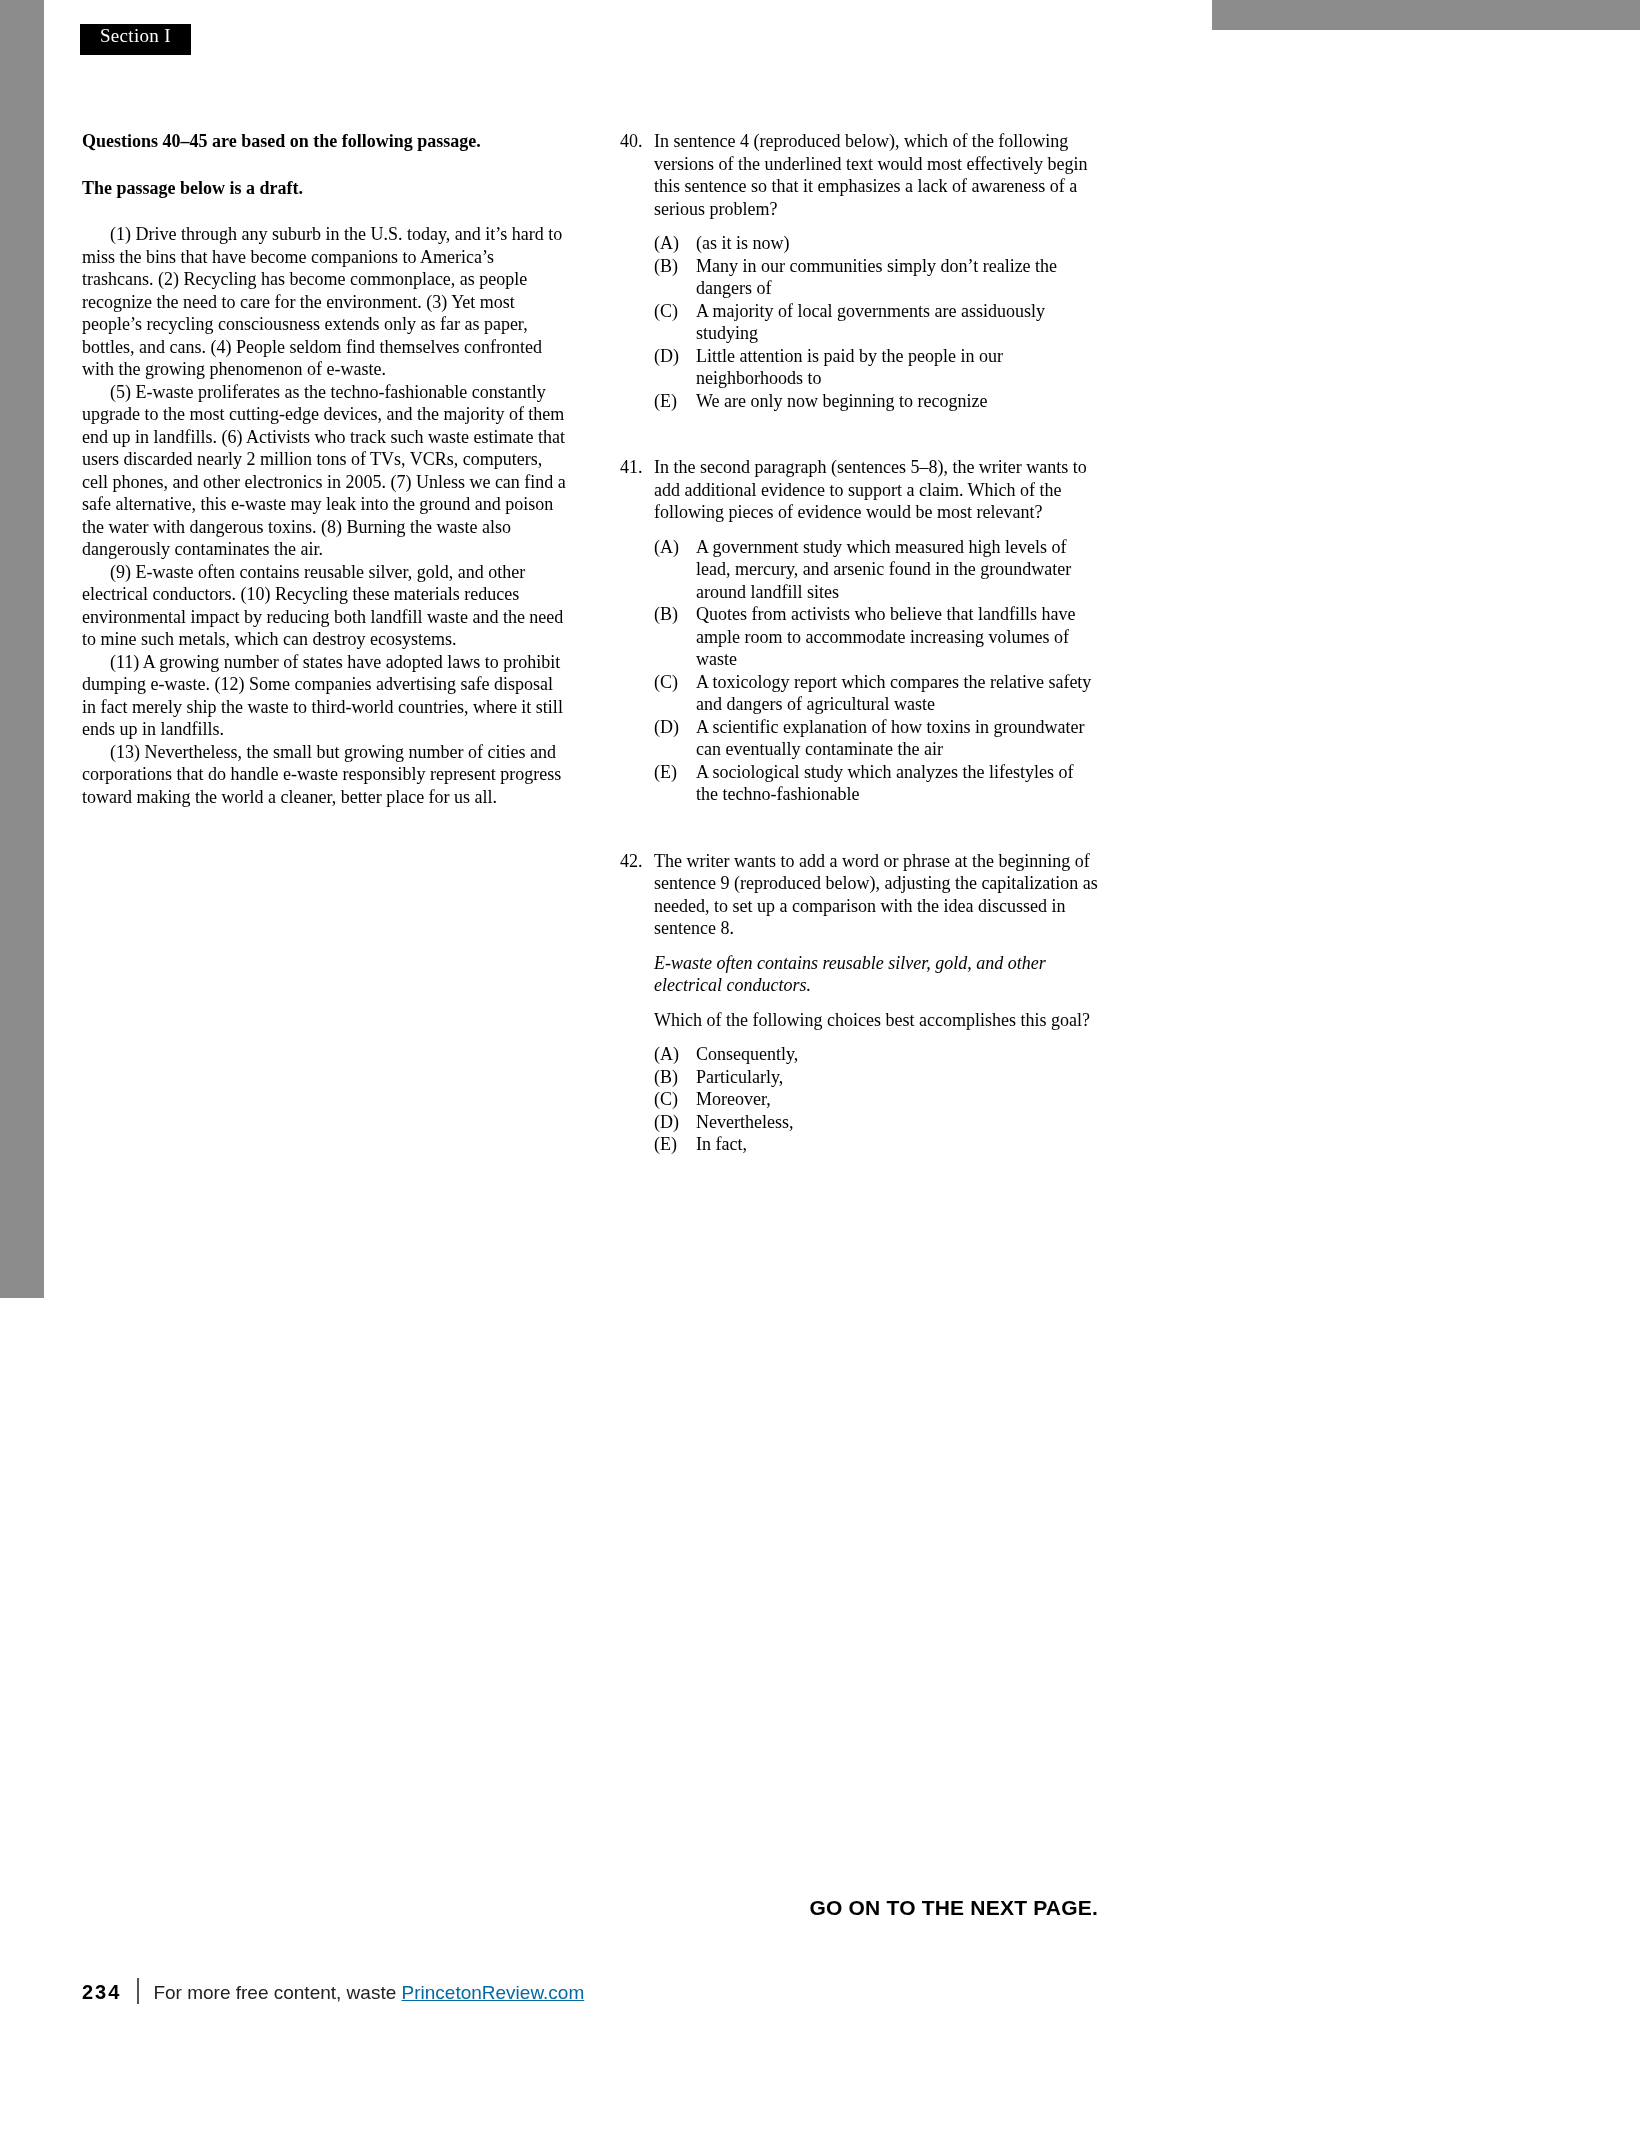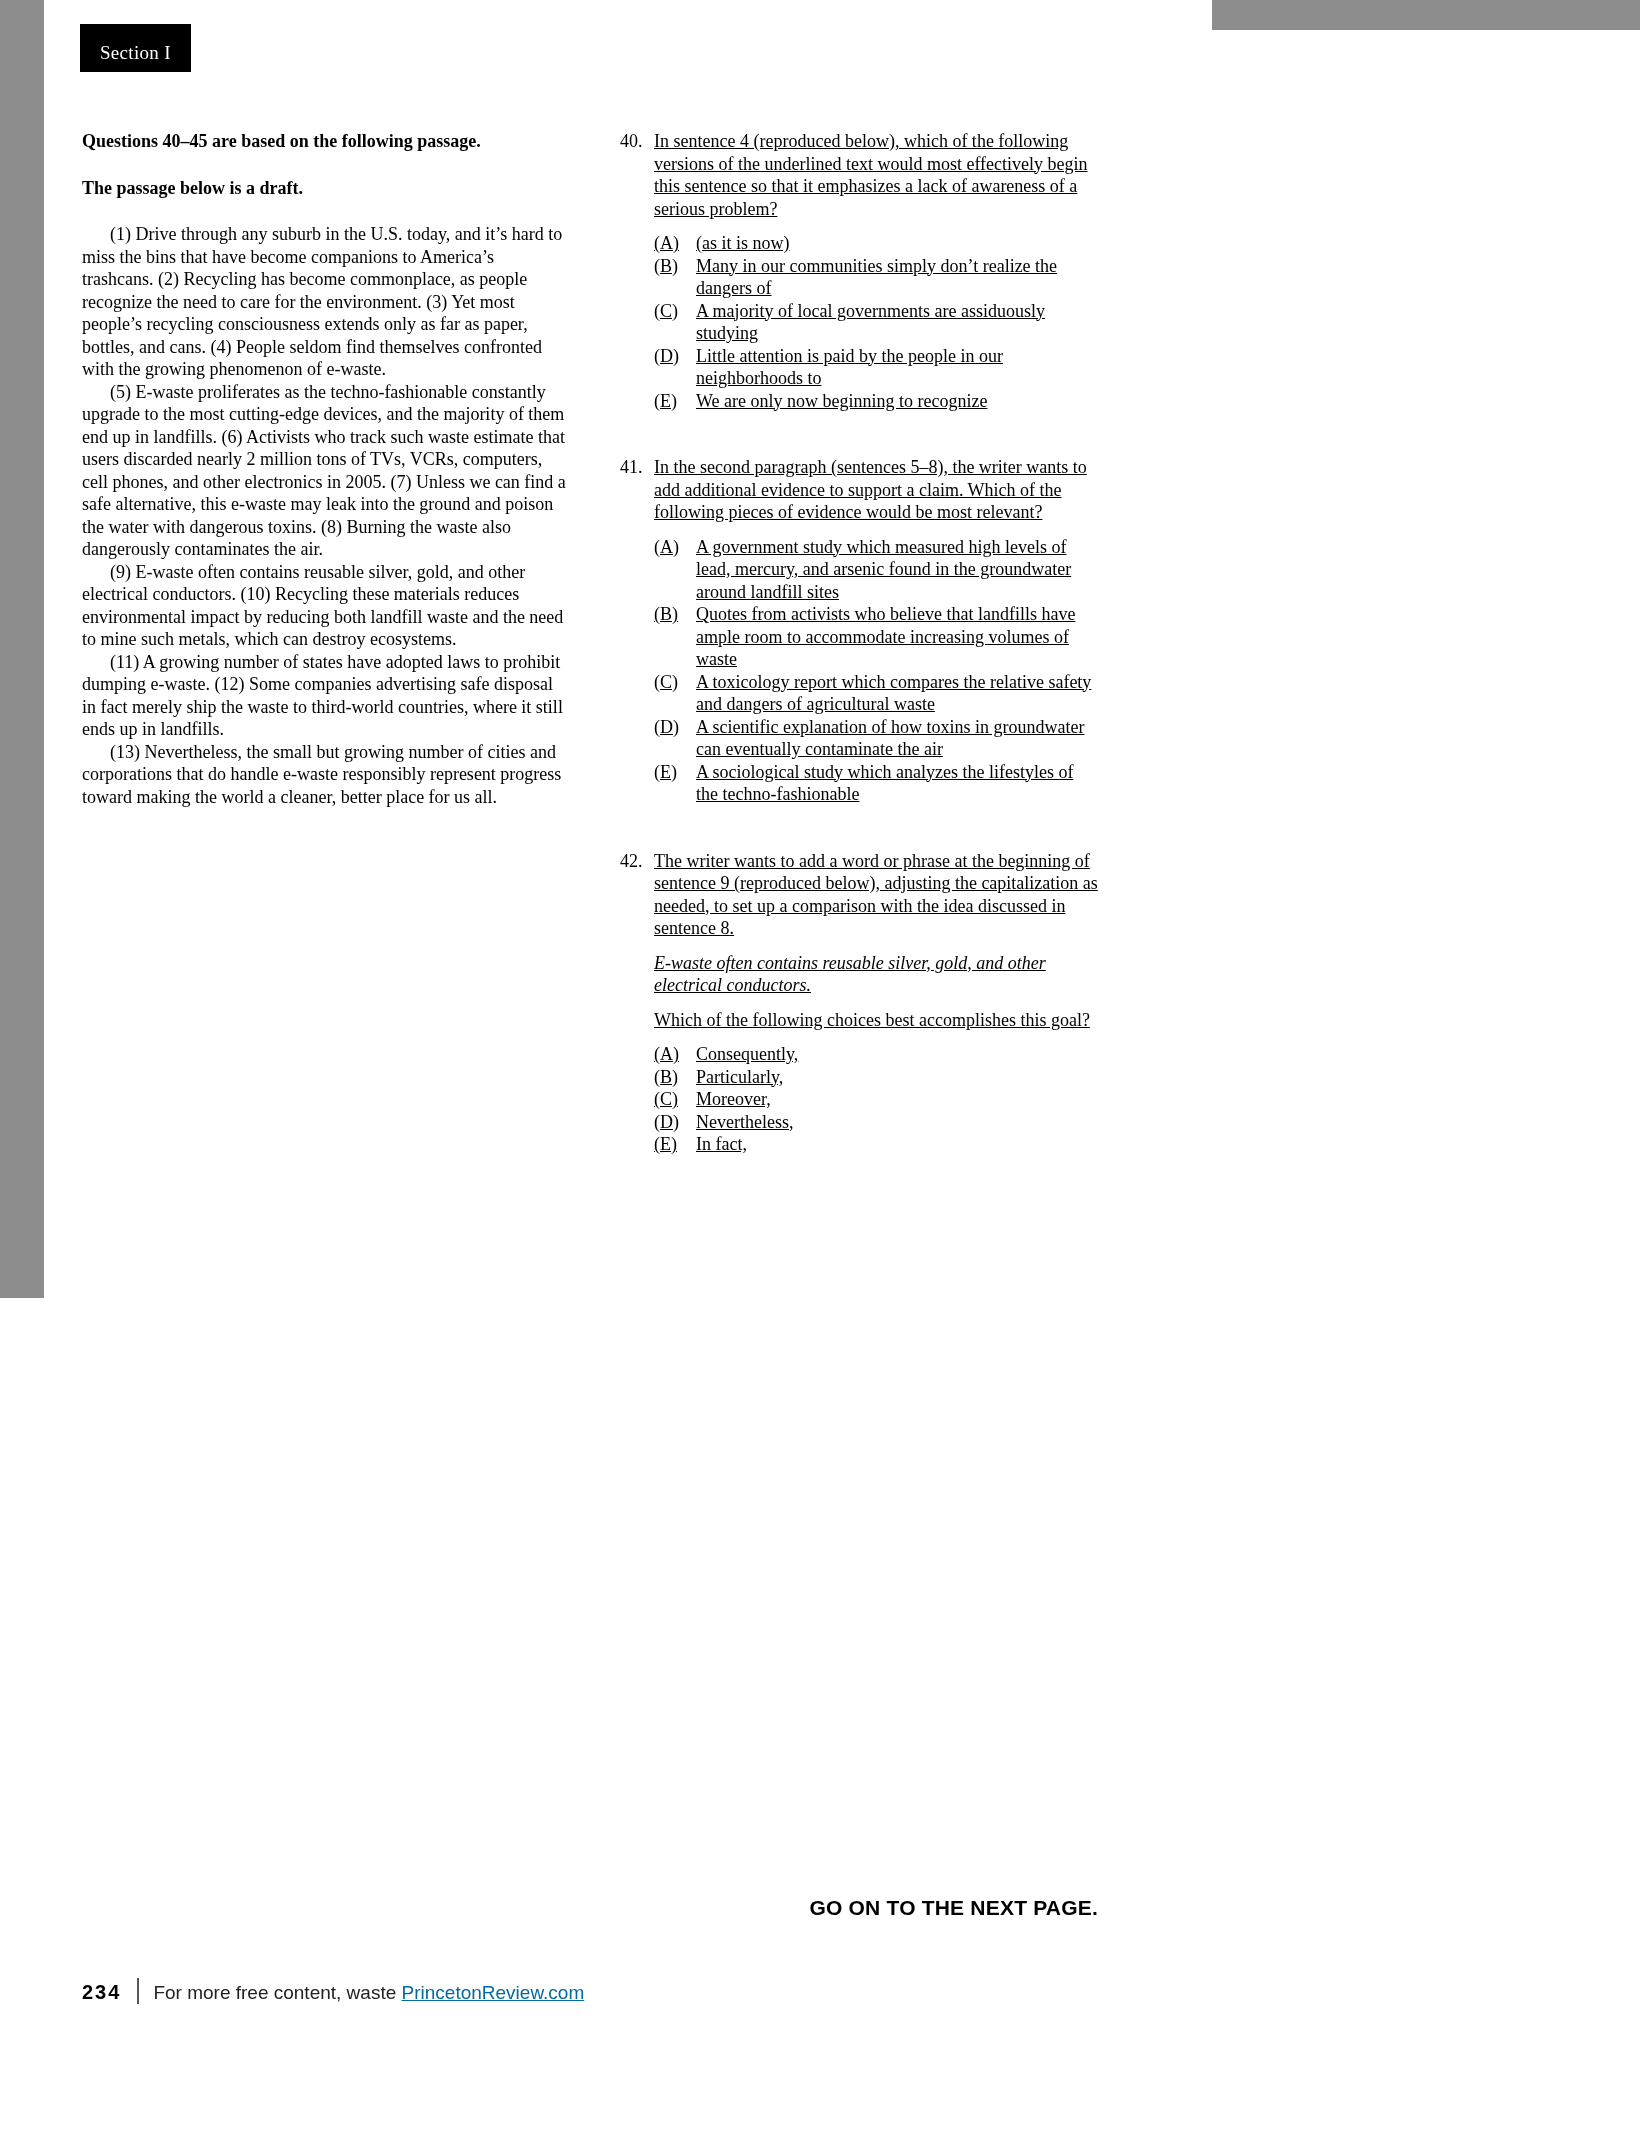--- a/index.html
+++ b/index.html
@@ -27,21 +27,21 @@
     background: #8c8c8c;
   }
 
   .section-label {
     position: absolute;
     left: 80px; top: 24px;
     background: #000000;
     color: #ffffff;
     font-family: "Liberation Serif", serif;
     font-size: 19px;
-    padding: 18px 20px 8px 20px;
+    padding: 1px 20px 8px 20px;
     letter-spacing: 0.3px;
   }
 
   .left-col {
     position: absolute;
     left: 82px; top: 130px;
     width: 486px;
   }
   .right-col {
     position: absolute;
@@ -67,21 +67,20 @@
     text-indent: 28px;
     text-align: left;
   }
 
   .question {
     position: relative;
     padding-left: 34px;
     margin-bottom: 44px;
     font-size: 18px;
     line-height: 22.5px;
-    text-decoration: underline;
   }
   .qnum {
     position: absolute;
     left: 0; top: 0;
     font-size: 18px;
     line-height: 22.5px;
   }
   .stem { margin-bottom: 12px; }
   .quote {
     font-style: italic;

